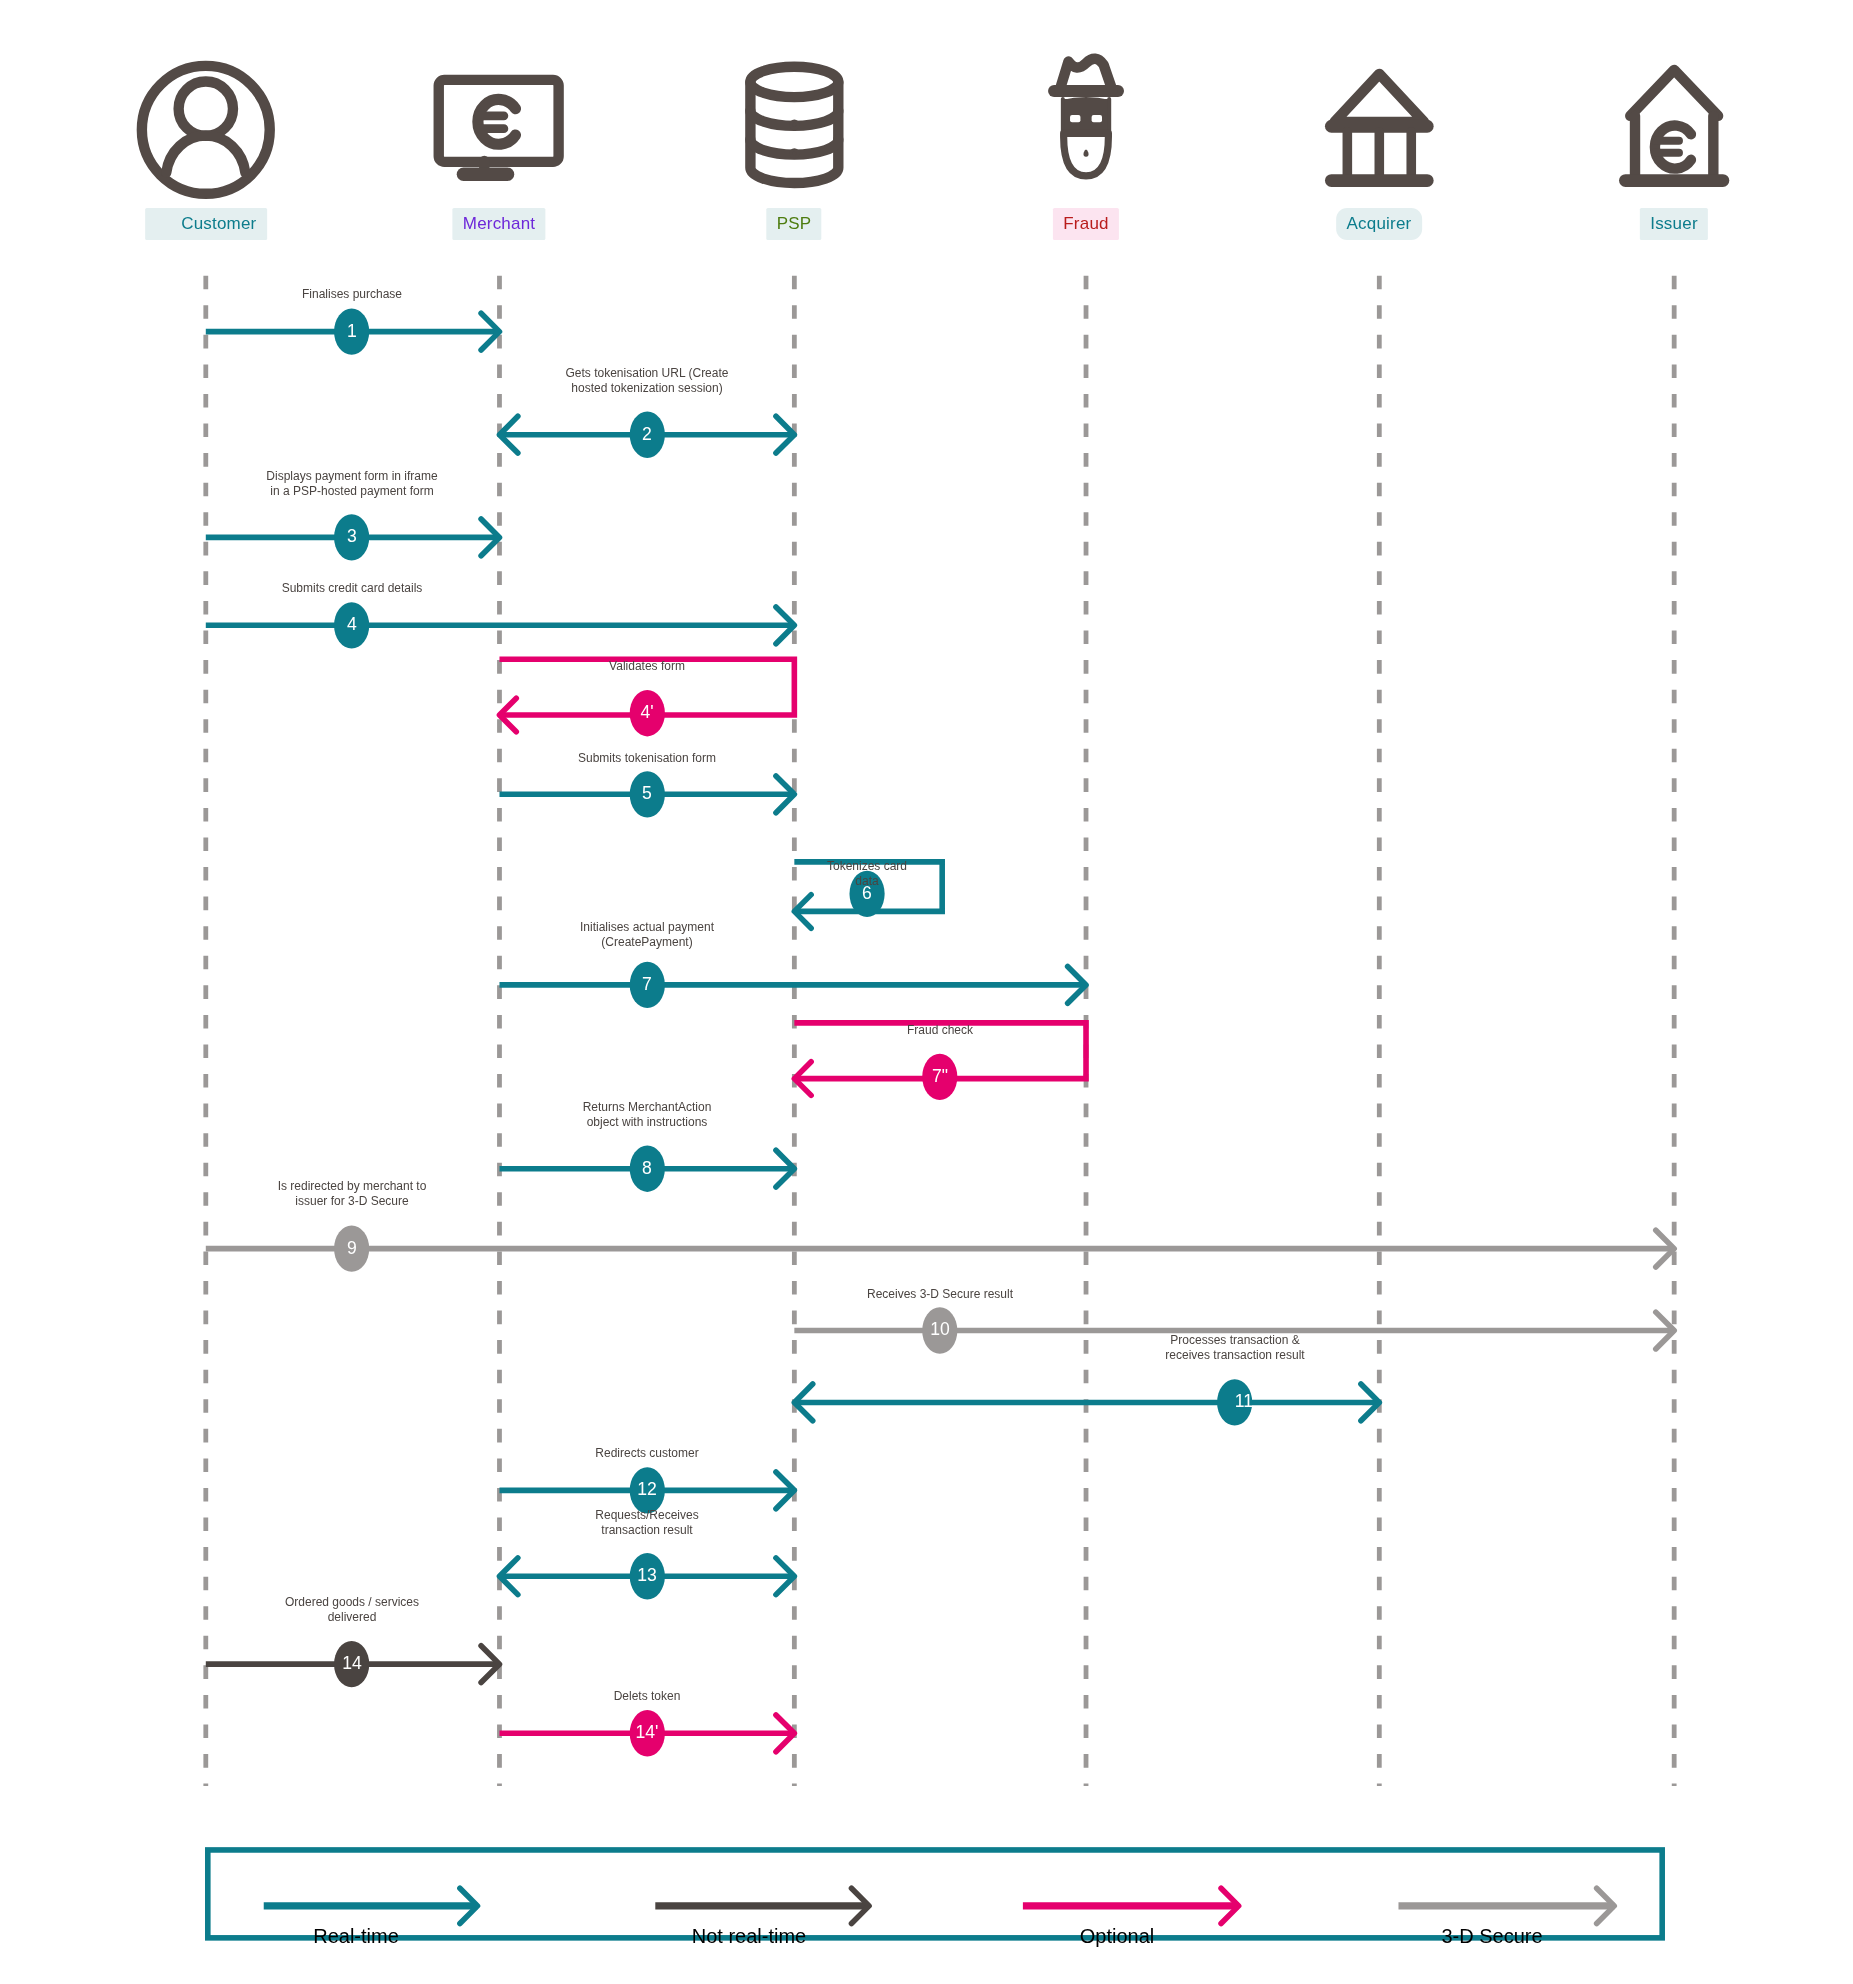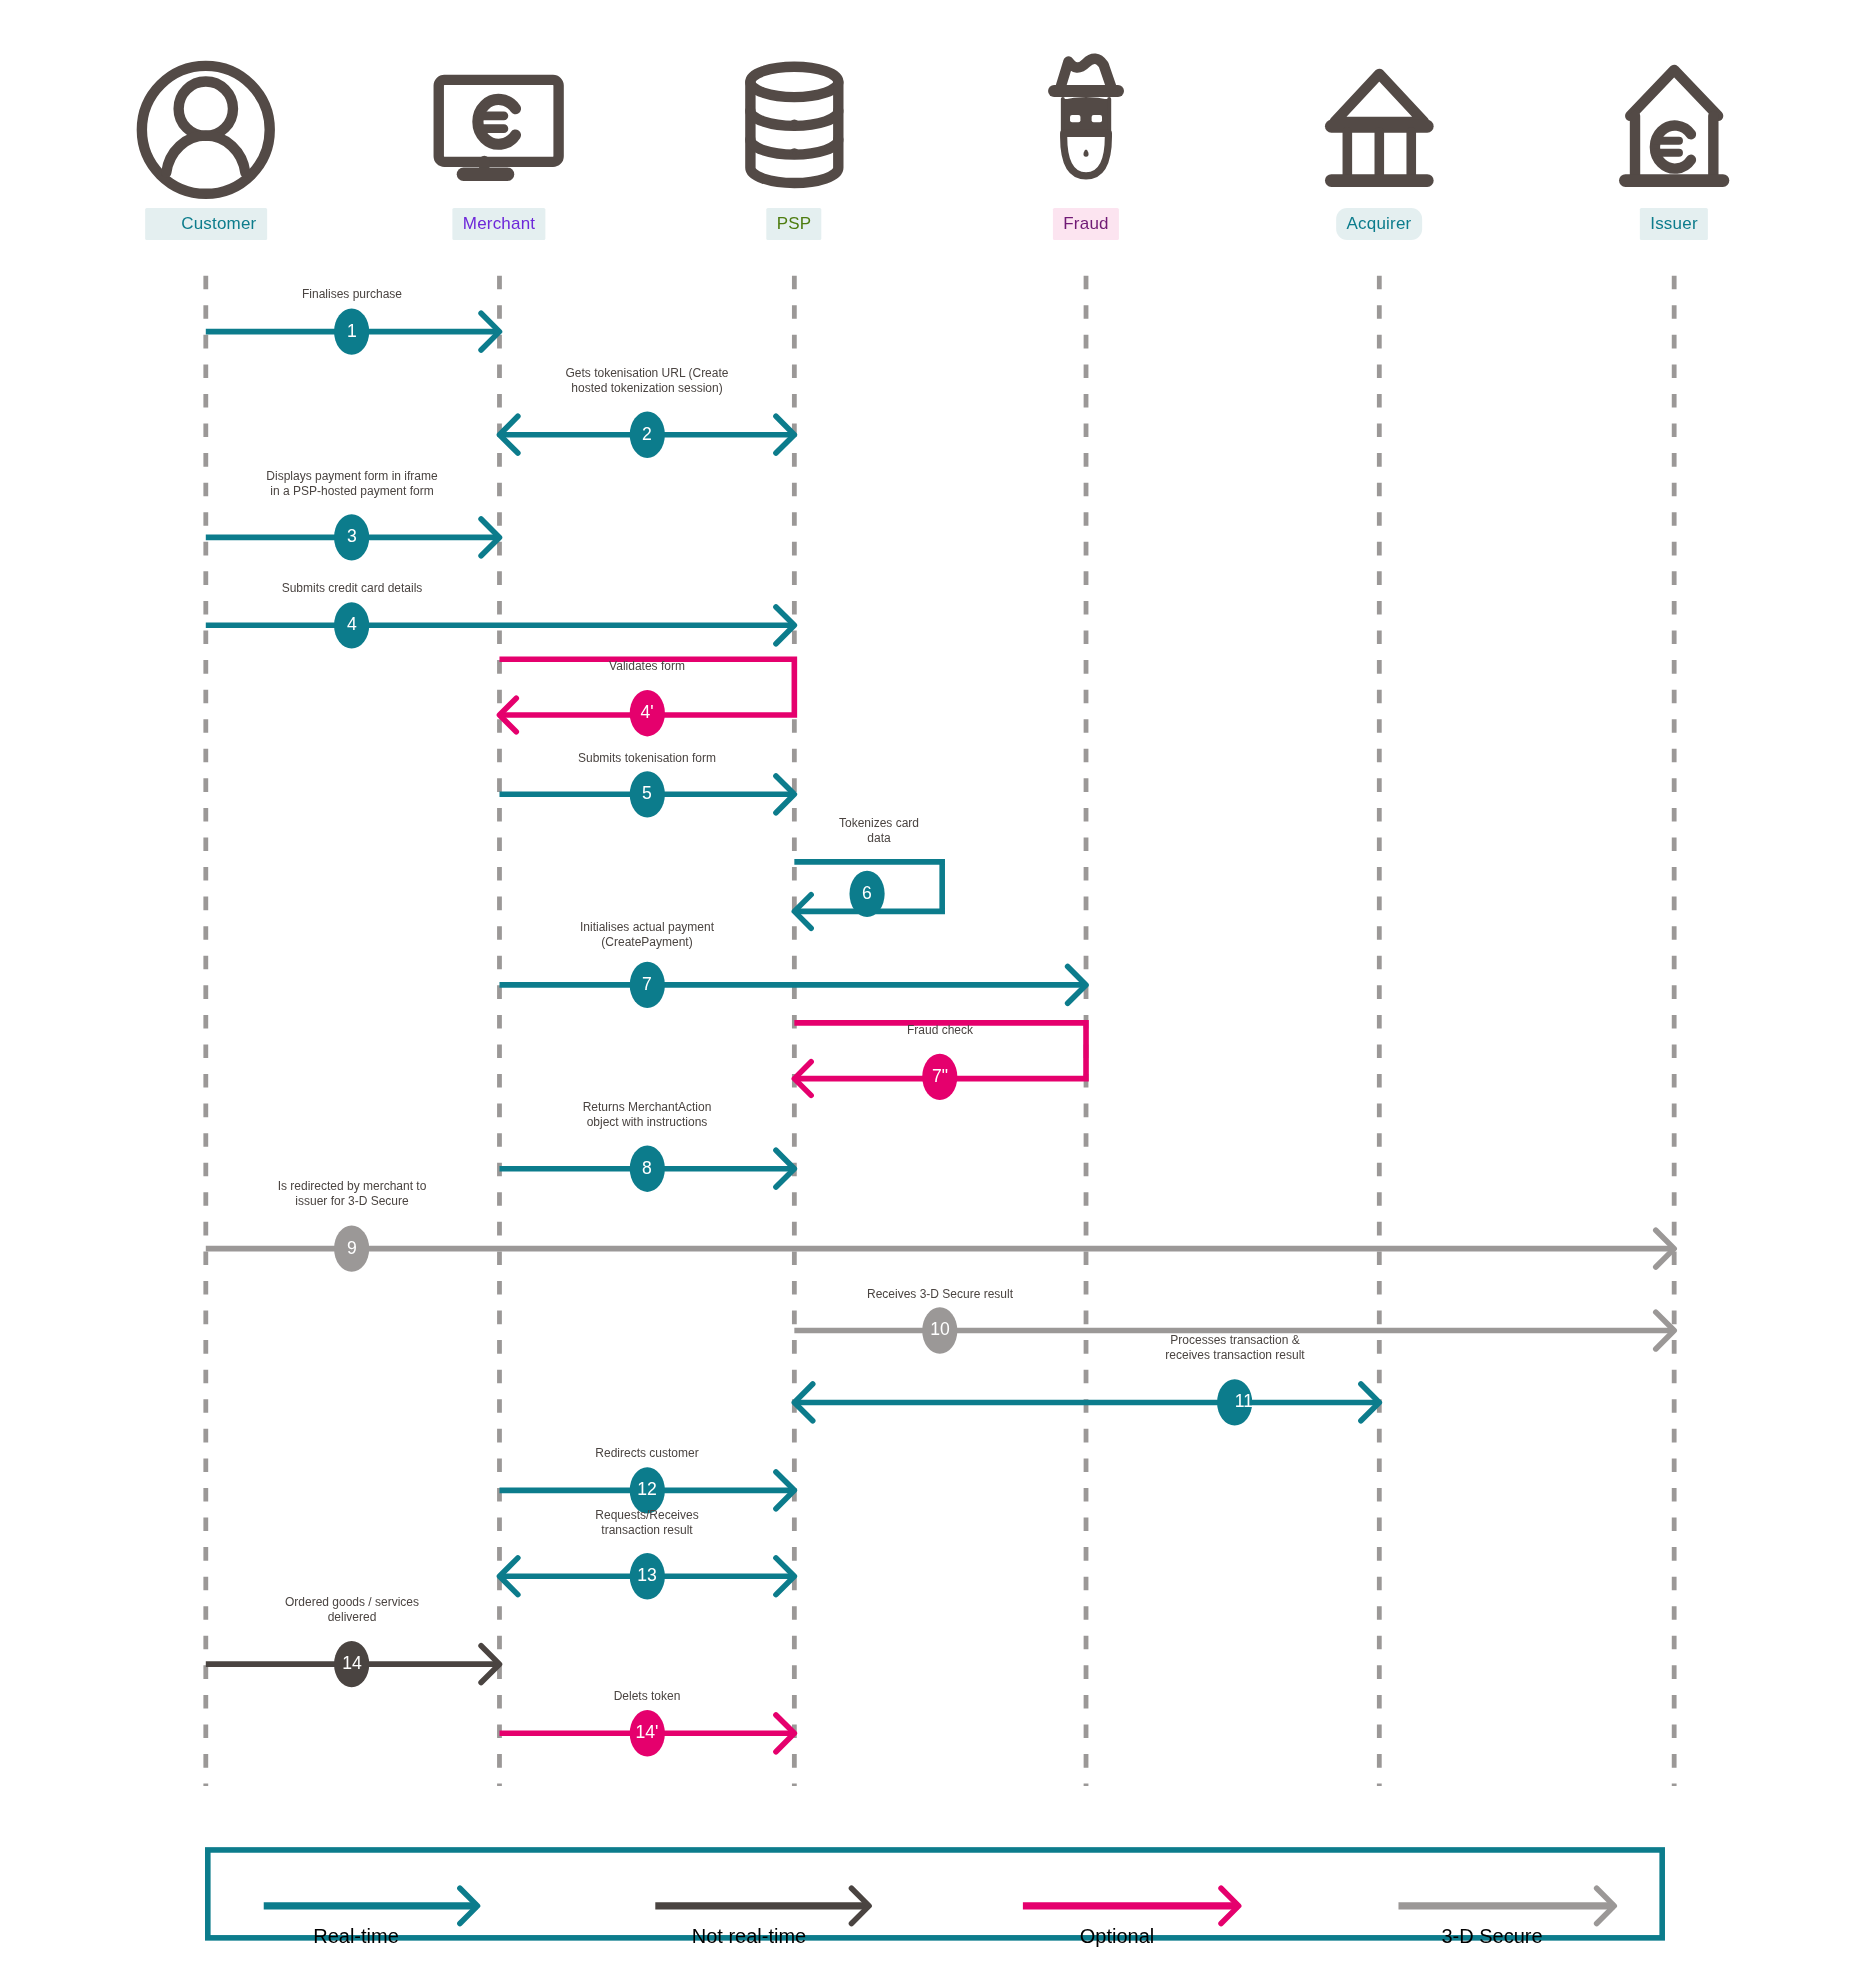--- a/index.html
+++ b/index.html
@@ -81,21 +81,21 @@
         <path d="M4068 452 h244" stroke-width="32"></path>
         <path d="M4232 336 a50 54 0 1 0 0 64" stroke-width="26"></path>
         <path d="M4142 352 h60 M4142 382 h60" stroke-width="20"></path>
       </g>
     </g>
   </svg>
 
   <div class="actor-label" style="left:206px;top:208px;background:#E4EFF0;color:#0C7C8C;padding-left:36px;"><span>Customer</span></div>
   <div class="actor-label" style="left:499px;top:208px;background:#E4EFF0;color:#6d28d9;"><span>Merchant</span></div>
   <div class="actor-label" style="left:794px;top:208px;background:#E4EFF0;color:#4d7c0f;"><span>PSP</span></div>
-  <div class="actor-label" style="left:1086px;top:208px;background:#FCE4F0;color:#701a75;"><span>Fraud</span></div>
+  <div class="actor-label" style="left:1086px;top:208px;background:#FCE4F0;color:#b91c1c;"><span>Fraud</span></div>
   <div class="actor-label" style="left:1379px;top:208px;background:#E4EFF0;color:#0C7C8C;border-radius:11px;"><span>Acquirer</span></div>
   <div class="actor-label" style="left:1674px;top:208px;background:#E4EFF0;color:#0C7C8C;"><span>Issuer</span></div>
 
   <svg class="layer" id="arrows" viewBox="0 0 4640 4968">
       <line x1="515" y1="690" x2="515" y2="4470" stroke="#9B9897" stroke-width="12" stroke-dasharray="34 40"></line>
       <line x1="1250" y1="690" x2="1250" y2="4470" stroke="#9B9897" stroke-width="12" stroke-dasharray="34 40"></line>
       <line x1="1988" y1="690" x2="1988" y2="4470" stroke="#9B9897" stroke-width="12" stroke-dasharray="34 40"></line>
       <line x1="2718" y1="690" x2="2718" y2="4470" stroke="#9B9897" stroke-width="12" stroke-dasharray="34 40"></line>
       <line x1="3452" y1="690" x2="3452" y2="4470" stroke="#9B9897" stroke-width="12" stroke-dasharray="34 40"></line>
       <line x1="4190" y1="690" x2="4190" y2="4470" stroke="#9B9897" stroke-width="12" stroke-dasharray="34 40"></line>
@@ -199,21 +199,21 @@
     </svg>
 
   <div class="msg-label" style="left:352px;top:287px;">Finalises purchase</div>
   <div class="msg-label" style="left:647px;top:366px;">Gets tokenisation URL (Create
 hosted tokenization session)</div>
   <div class="msg-label" style="left:352px;top:469px;">Displays payment form in iframe
 in a PSP-hosted payment form</div>
   <div class="msg-label" style="left:352px;top:581px;">Submits credit card details</div>
   <div class="msg-label" style="left:647px;top:659px;">Validates form</div>
   <div class="msg-label" style="left:647px;top:751px;">Submits tokenisation form</div>
-  <div class="msg-label" style="left:867px;top:816px;margin-left:12px;">Tokenizes card
+  <div class="msg-label" style="left:867px;top:859px;">Tokenizes card
 data</div>
   <div class="msg-label" style="left:647px;top:920px;">Initialises actual payment
 (CreatePayment)</div>
   <div class="msg-label" style="left:940px;top:1023px;">Fraud check</div>
   <div class="msg-label" style="left:647px;top:1100px;">Returns MerchantAction
 object with instructions</div>
   <div class="msg-label" style="left:352px;top:1179px;">Is redirected by merchant to
 issuer for 3-D Secure</div>
   <div class="msg-label" style="left:940px;top:1287px;">Receives 3-D Secure  result</div>
   <div class="msg-label" style="left:1235px;top:1333px;">Processes transaction &amp;

